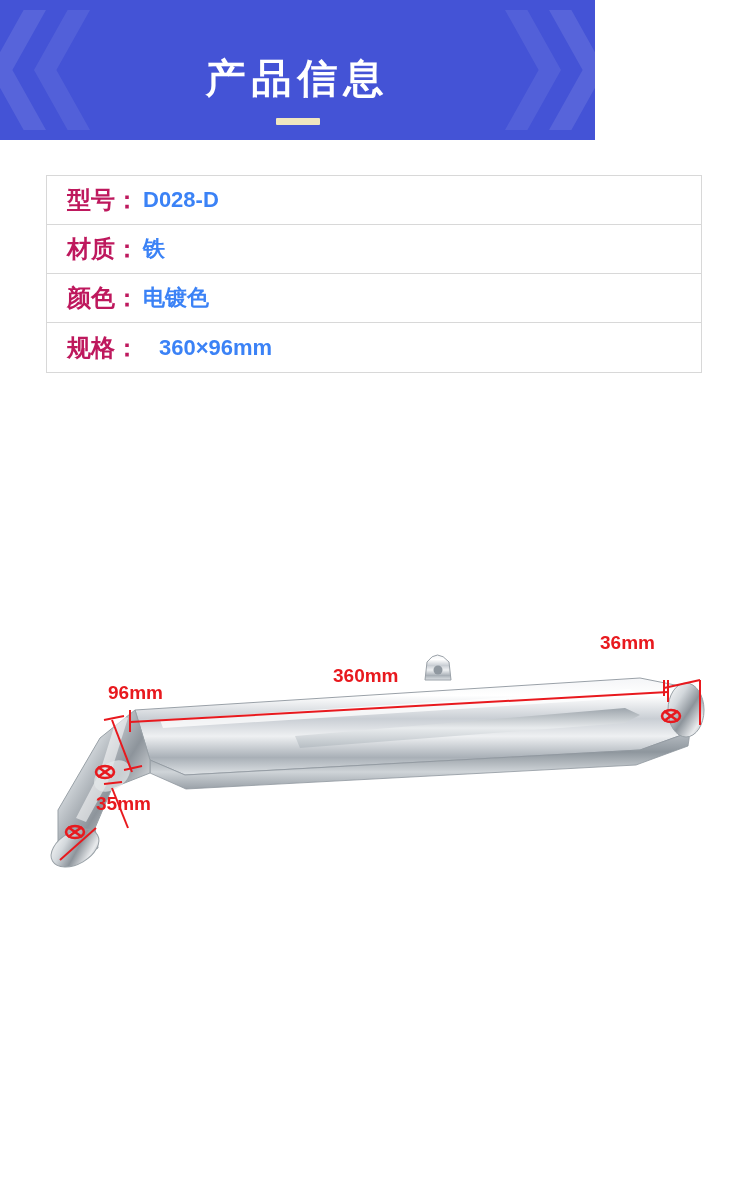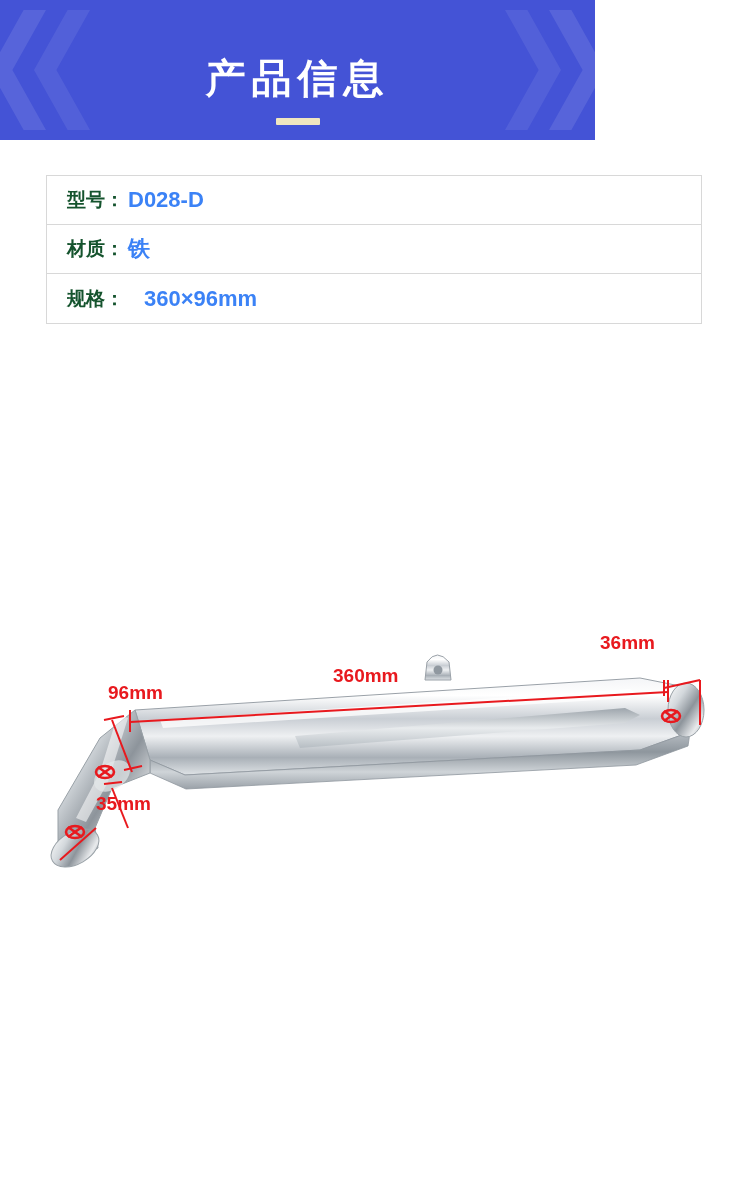--- a/index.html
+++ b/index.html
@@ -86,22 +86,22 @@
   .spec-row {
     display: flex;
     align-items: center;
     height: 49px;
     border-bottom: 1px solid #d8d8d8;
     padding-left: 20px;
     box-sizing: border-box;
   }
   .spec-row:last-child { border-bottom: none; gap: 16px; }
   .spec-label {
-    font-size: 19px;
-    color: #14532d;
+    font-size: 24px;
+    color: #be185d;
     font-weight: bold;
     white-space: nowrap;
   }
   .spec-value {
     font-size: 22px;
     color: #3b82f6;
     font-weight: bold;
     margin-left: 4px;
     white-space: nowrap;
   }
@@ -149,20 +149,24 @@
   <div class="spec-row">
     <span class="spec-label">型号：</span>
     <span class="spec-value">D028-D</span>
   </div>
 
   <div class="spec-row">
     <span class="spec-label">材质：</span>
     <span class="spec-value">铁</span>
   </div>
 
+  <div class="spec-row">
+    <span class="spec-label">颜色：</span>
+    <span class="spec-value">电镀色</span>
+  </div>
 
   <div class="spec-row">
     <span class="spec-label">规格：</span>
     <span class="spec-value">360×96mm</span>
   </div>
 
 </div>
 
 <div class="product-area">
 

